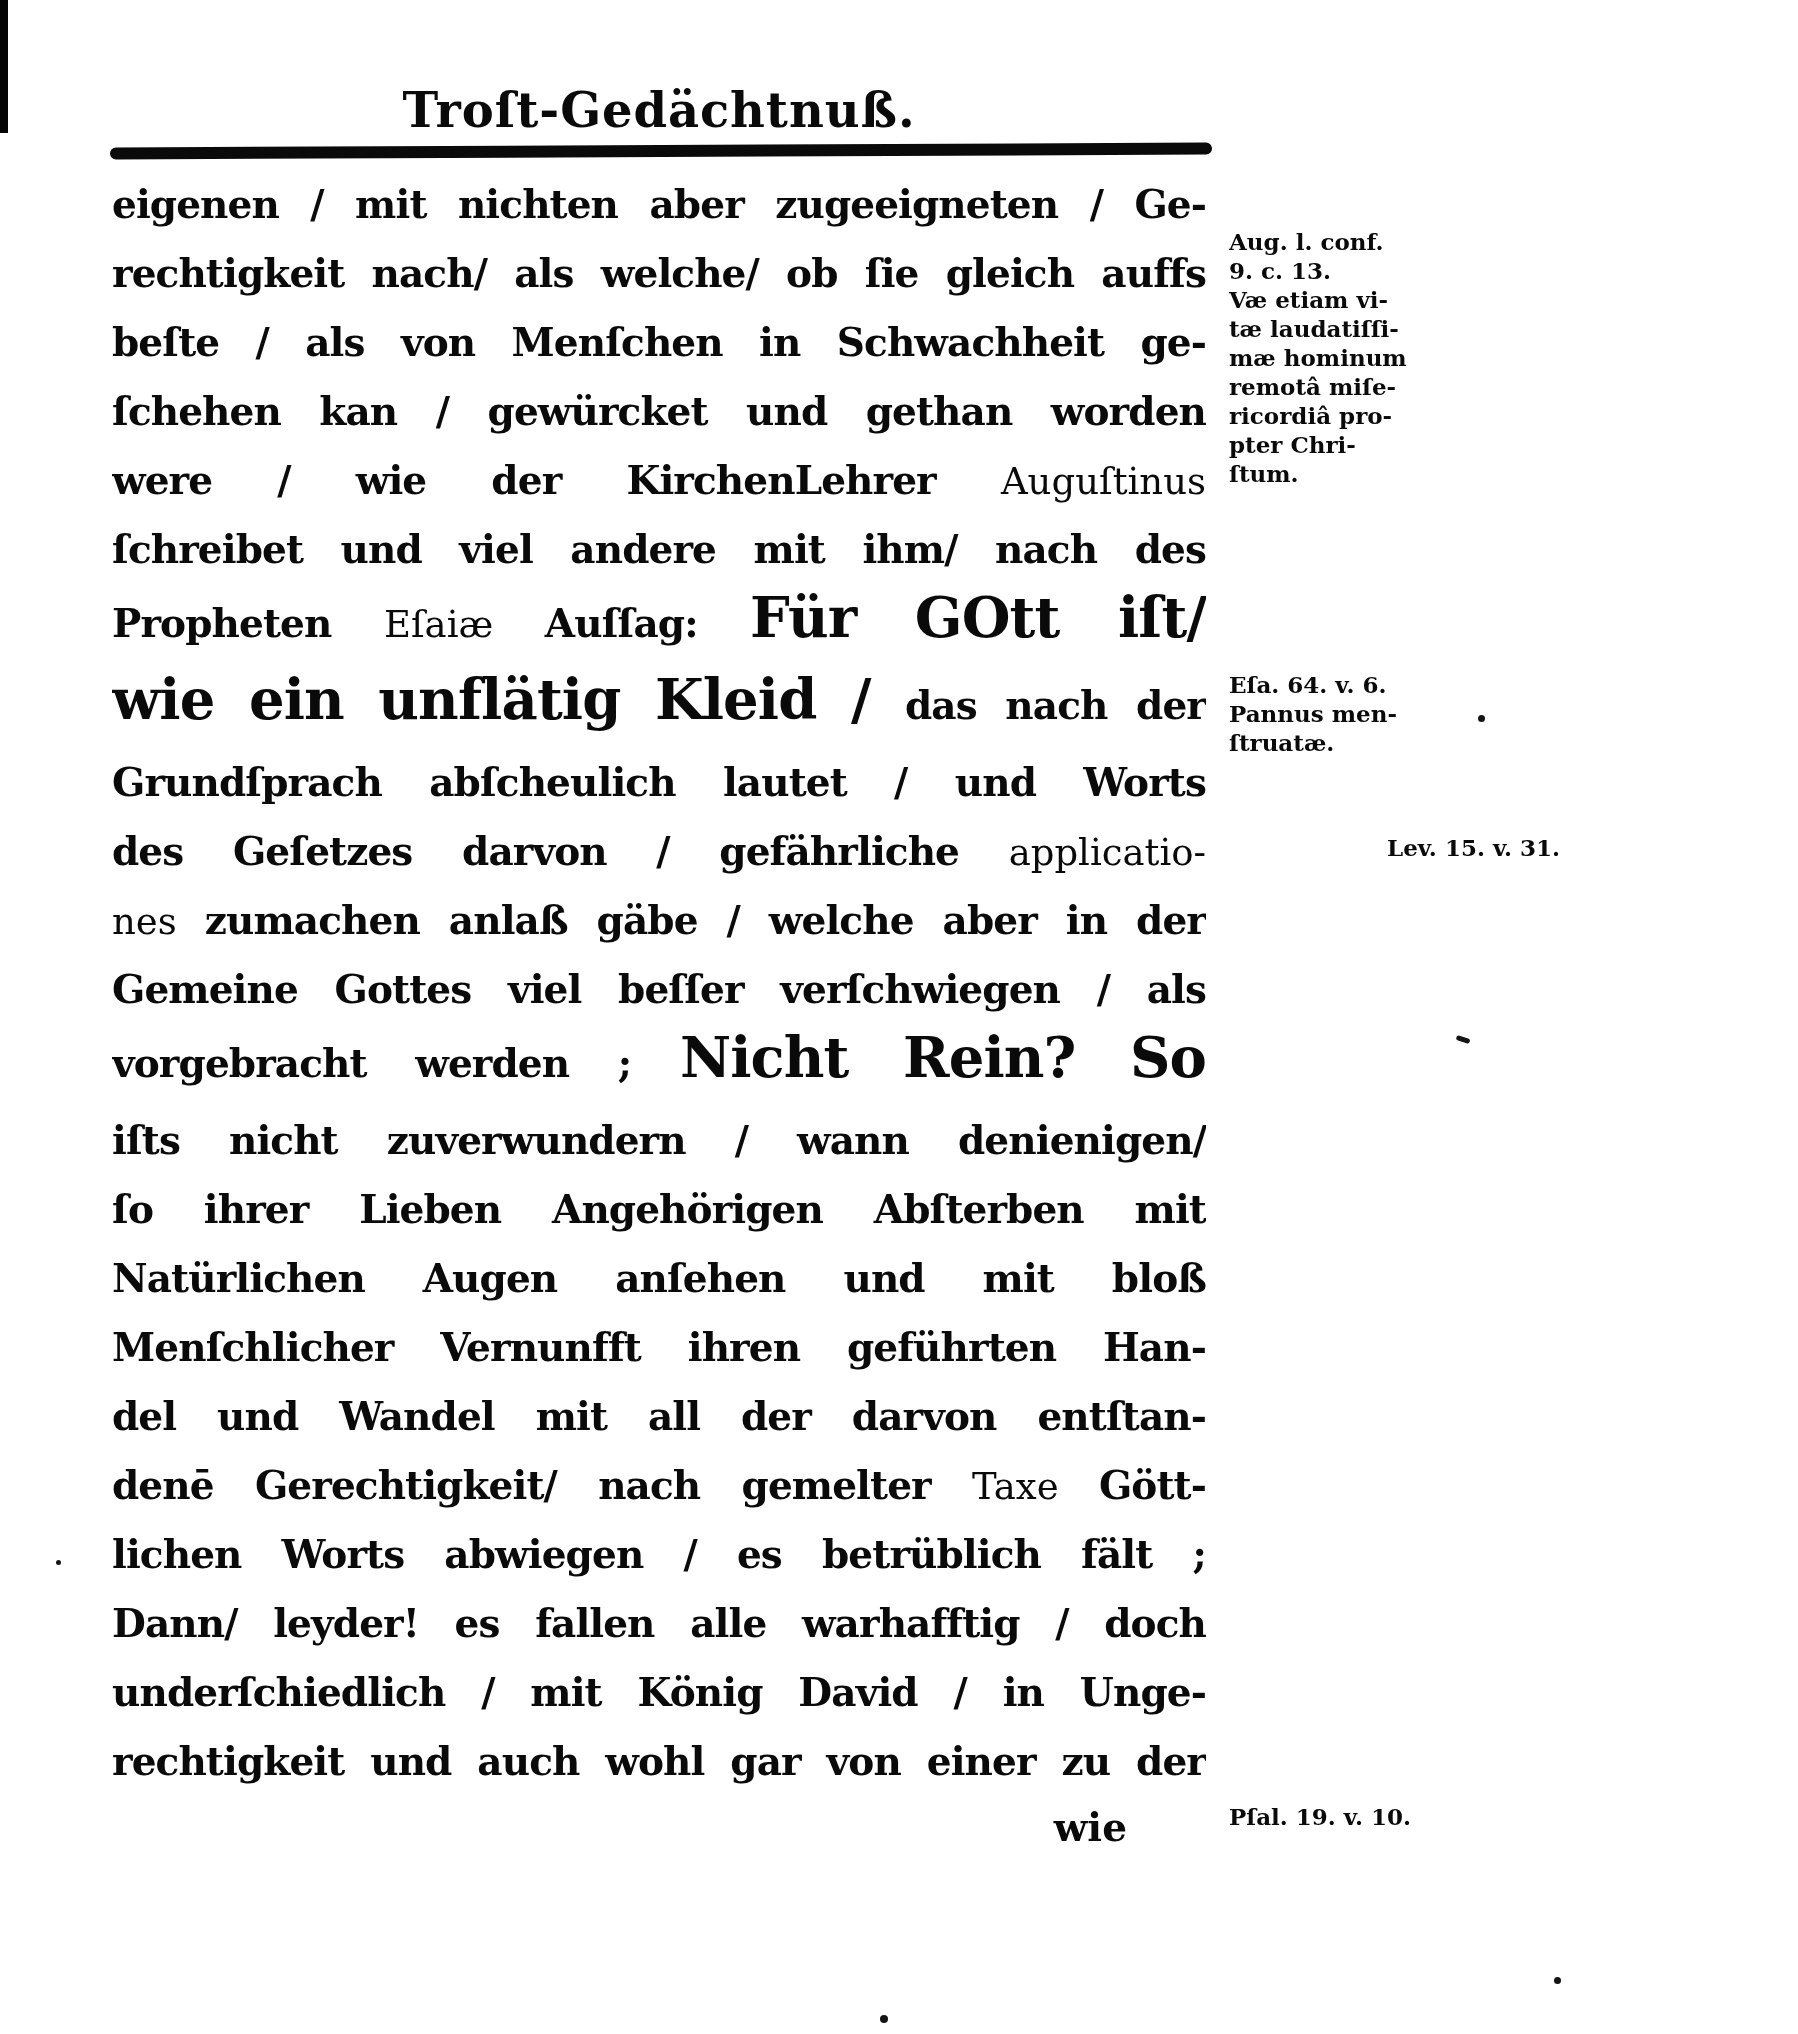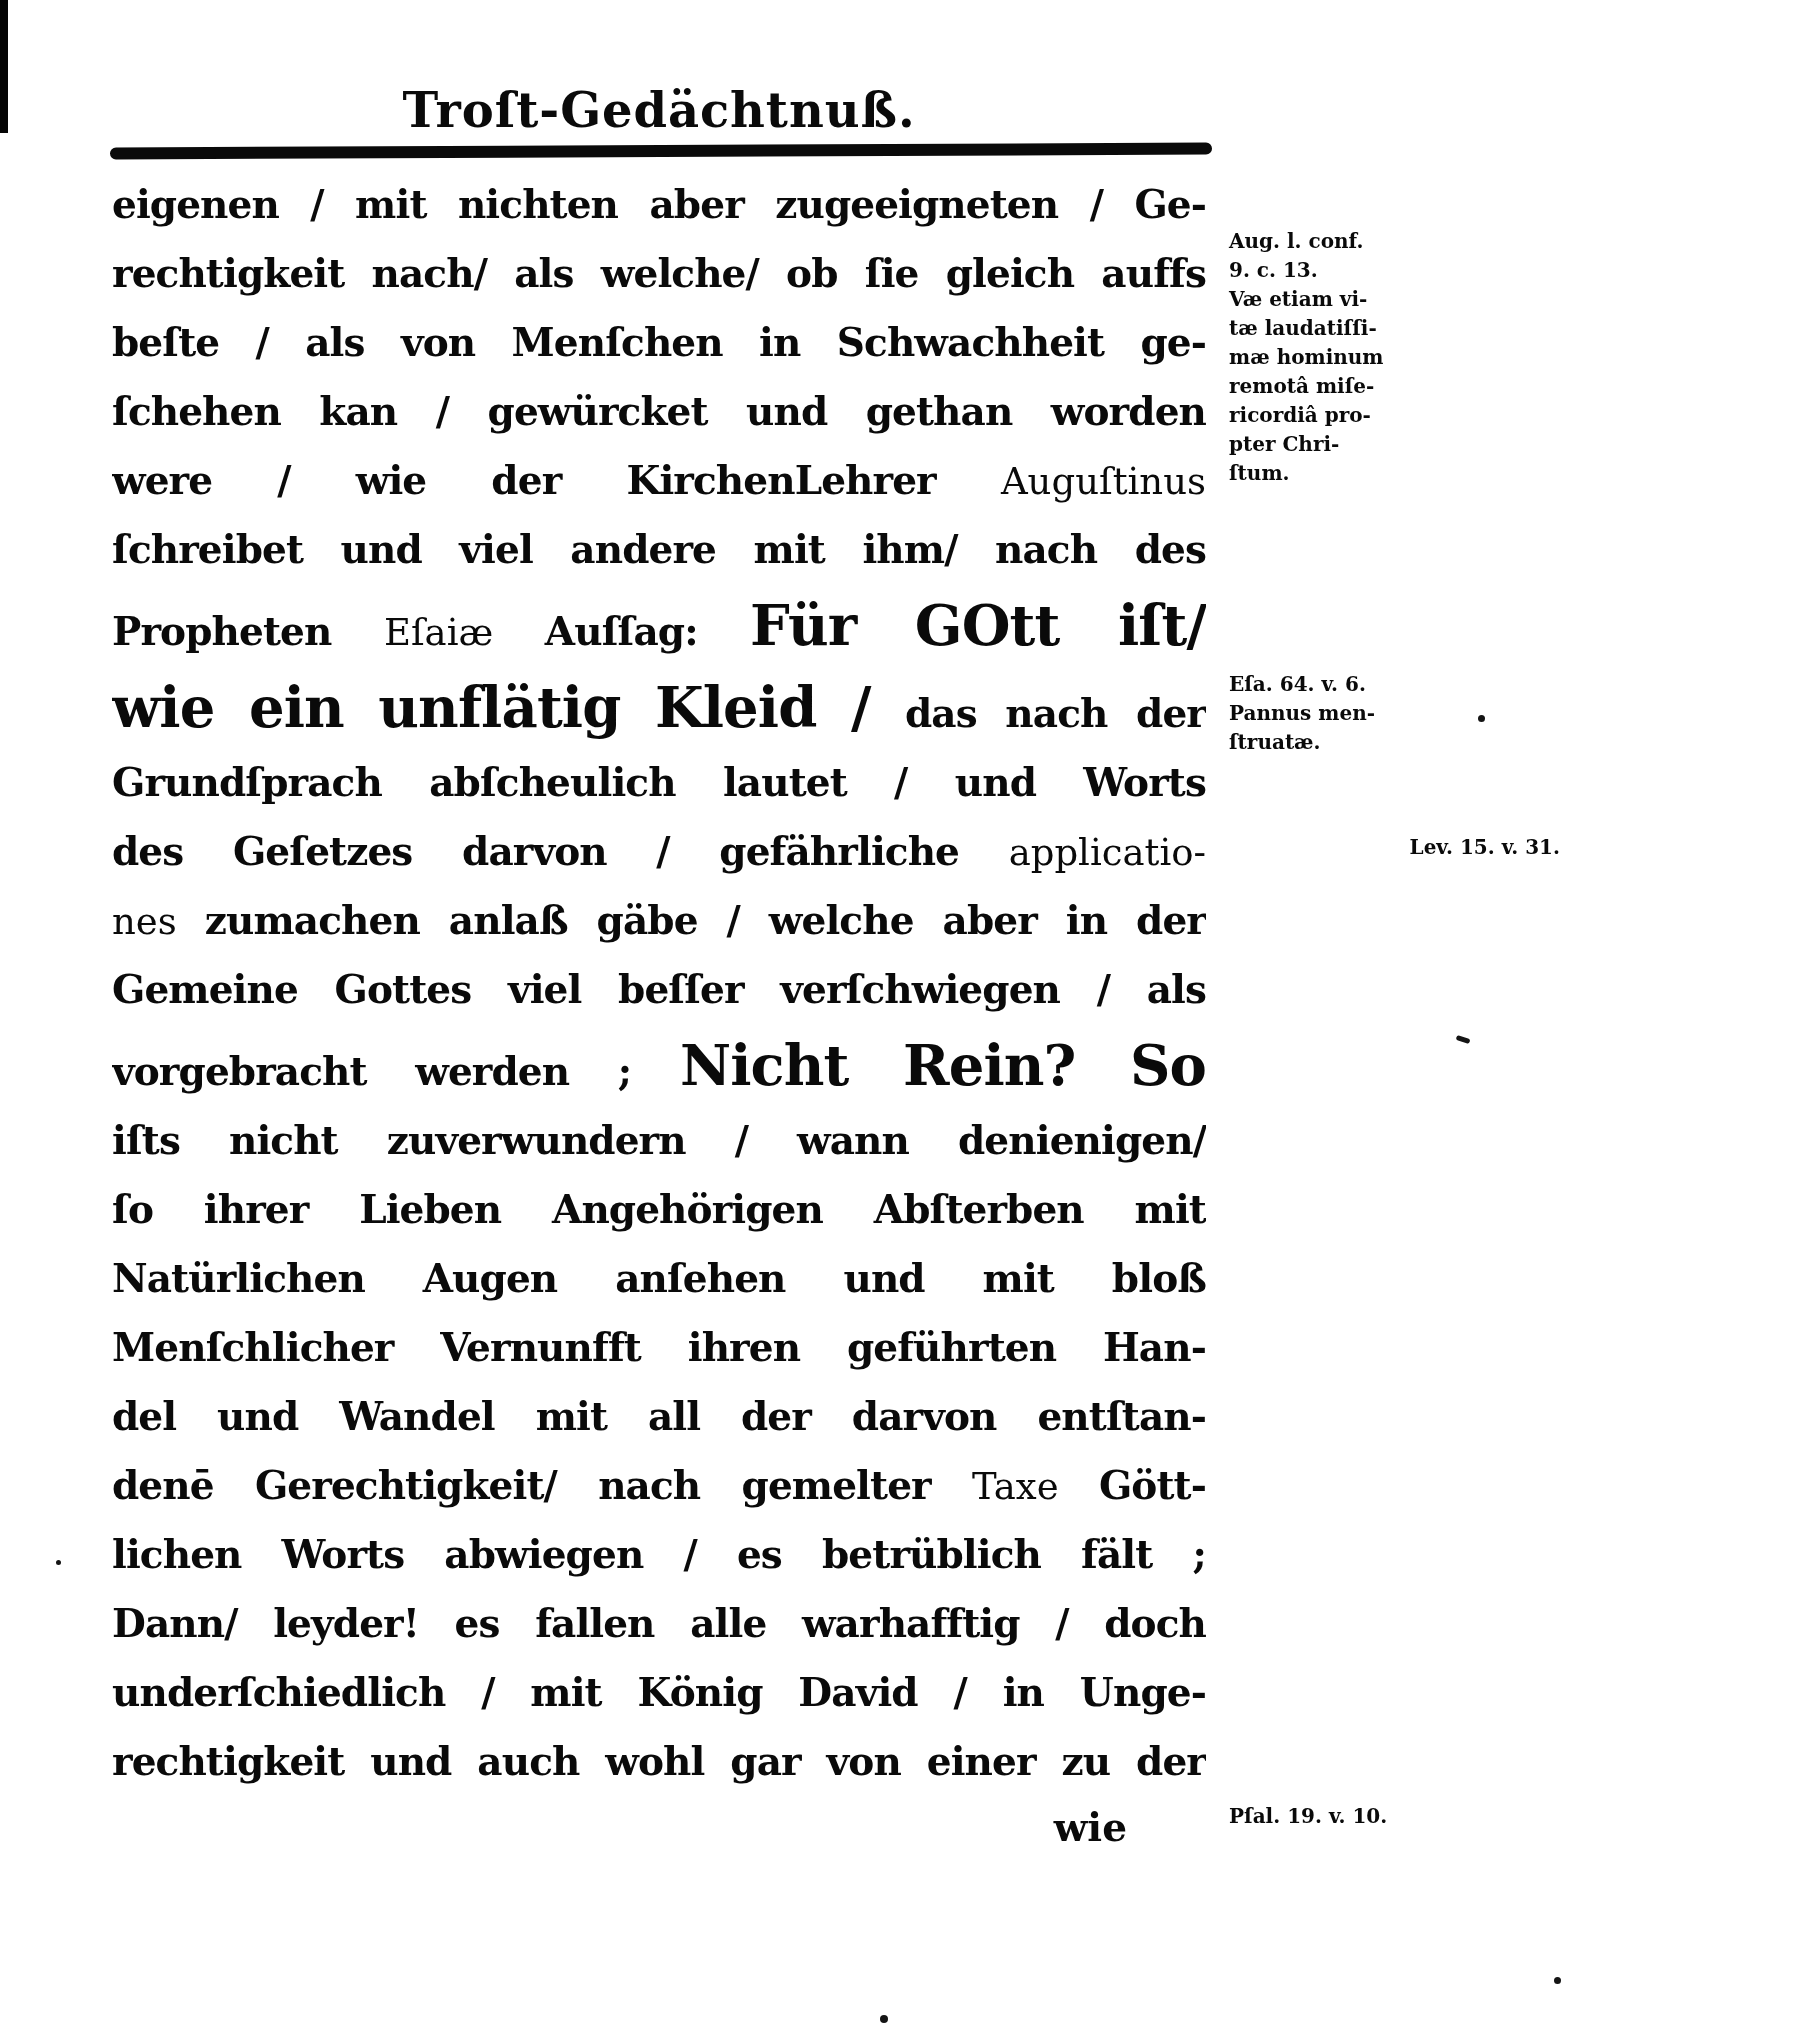--- a/index.html
+++ b/index.html
@@ -26,34 +26,34 @@
   
   .body-text{
     position:absolute;left:112px;top:170px;width:1094px;
   }
   .line{
     font-size:39px;font-weight:700;letter-spacing:-0.9px;
     line-height:69px;height:69px;
     text-align:justify;text-align-last:justify;
     overflow:hidden;
   }
-  .line-lg{line-height:82px;height:82px;}
+  .line-lg{line-height:66px;height:82px;}
   .seg-fr{}
   .seg-lg{font-size:56px;}
   .seg-an{font-size:37px;font-weight:400;letter-spacing:0;}
   .catchword-line{
     font-size:39px;font-weight:700;
     line-height:63px;height:63px;
     text-align:center;text-align-last:right;
     padding-right:79px;
   }
   
   .margin-note{
     position:absolute;left:1229px;width:331px;
-    font-size:20px;line-height:29px;font-weight:700;
+    font-size:23px;line-height:29px;font-weight:700;
     letter-spacing:0;
     white-space:pre-line;
   }
   .mn1{top:227px;}
   .mn2{top:670px;}
   .mn3{top:833px;text-align:right;}
   .mn4{top:1802px;}
   
   .edge-bar{position:absolute;left:0;top:0;width:8px;height:133px;background:#050505;}
   .speck{position:absolute;background:#141414;border-radius:50%;}

